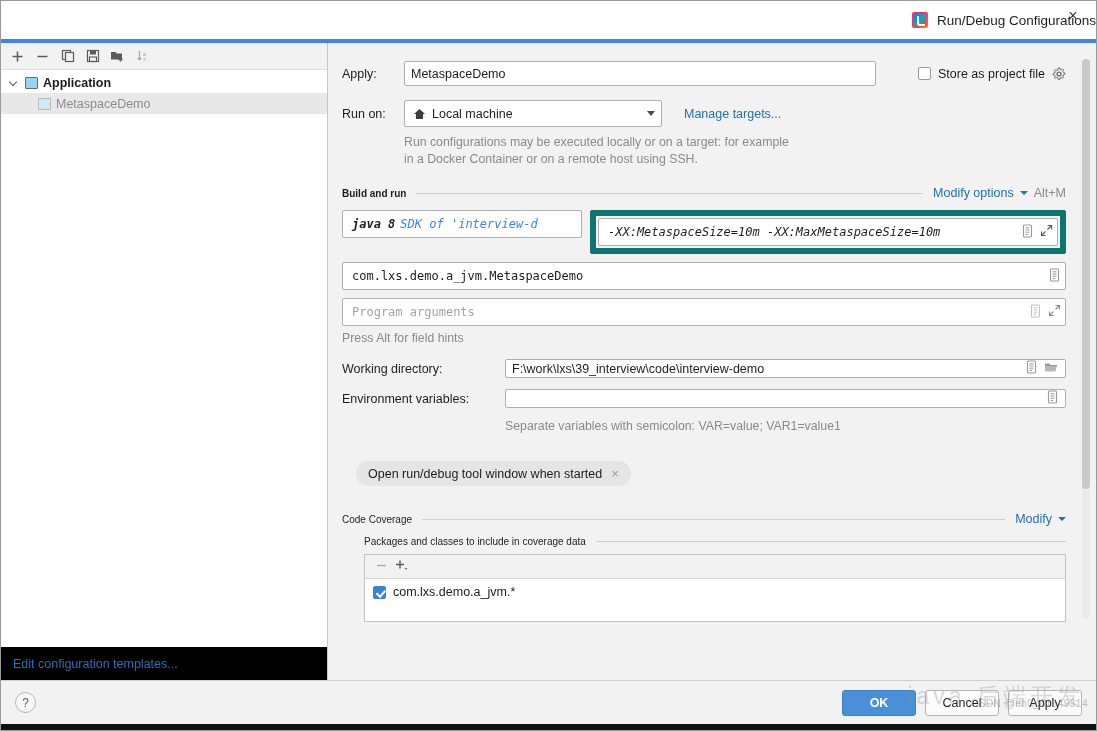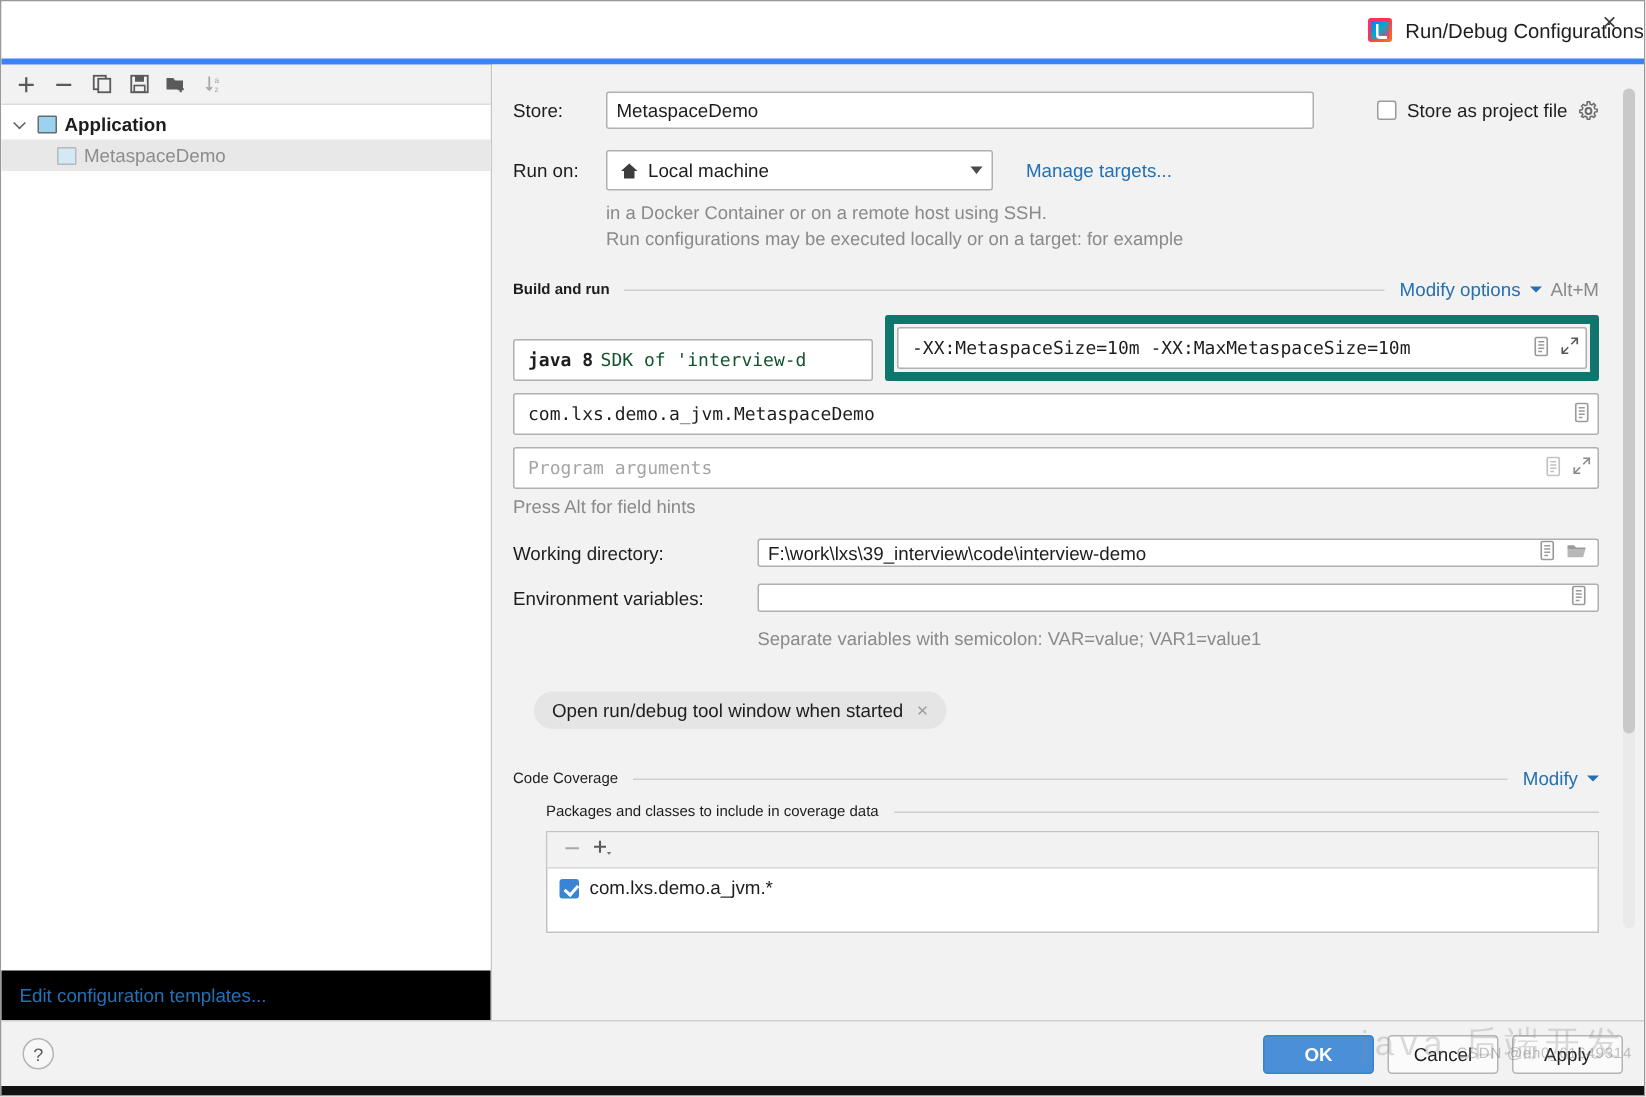--- a/index.html
+++ b/index.html
@@ -166,30 +166,30 @@
   .section .rule { flex: 1; height: 1px; background: #cfcfcf; }
   .section .right { display:flex; align-items:center; gap:6px; white-space: nowrap; }
   .shortcut { color: #8a8a8a; }
   .caret-dn {
     width: 0; height: 0; display:inline-block;
     border-left: 4px solid transparent; border-right: 4px solid transparent;
     border-top: 4.5px solid #2470b3;
   }
 
   
-  .br-row { display: flex; gap: 8px; align-items: flex-end; margin-bottom: 8px; }
+  .br-row { display: flex; gap: 8px; align-items: flex-start; margin-bottom: 8px; font-style: italic; }
   .jdk-combo {
     width: 240px; height: 28px; background: #fff;
     border: 1px solid #b0b0b0; border-radius: 2px;
     display: flex; align-items: center; padding: 0 6px 0 9px;
     font-family: "DejaVu Sans Mono", monospace; font-size: 12px;
     overflow: hidden; white-space: nowrap;
   }
   .jdk-combo .b { font-weight: bold; color: #1d1d1d; }
-  .jdk-combo .g { color: #14532d; margin-left: 5px; }
+  .jdk-combo .g { color: #3b82f6; margin-left: 5px; }
 
   .vm-wrap {
     flex: 1; position: relative;
     border: 6px solid #0f766e; border-radius: 2px;
     padding: 2px;
   }
   .mono-field {
     height: 28px; background: #fff; border: 1px solid #b0b0b0; border-radius: 2px;
     display: flex; align-items: center; padding: 0 4px 0 9px;
     font-family: "DejaVu Sans Mono", monospace; font-size: 12px; color: #1d1d1d;
@@ -351,21 +351,21 @@
       <div class="leftfooter">
         <span class="link">Edit configuration templates...</span>
       </div>
     </div>
 
     <div class="rightpane">
       <div class="rp-inner">
 
         
         <div class="row name-row">
-          <span class="lbl name-label">Store:</span>
+          <span class="lbl name-label">Apply:</span>
           <div class="txtfield name-input">MetaspaceDemo</div>
           <div class="checkbox-wrap">
             <span class="cbox"></span>
             <span>Store as project file</span>
             <span class="gear">
               <svg width="14" height="14" viewBox="0 0 14 14">
                   <path d="M7 4.4a2.6 2.6 0 100 5.2 2.6 2.6 0 000-5.2zm0 1.3a1.3 1.3 0 110 2.6 1.3 1.3 0 010-2.6z" fill="#6a6a6a"></path>
                   <path d="M6.2 0.9h1.6l.25 1.5 1.2.5 1.25-.85 1.13 1.13-.85 1.25.5 1.2 1.5.25v1.6l-1.5.25-.5 1.2.85 1.25-1.13 1.13-1.25-.85-1.2.5-.25 1.5H6.2l-.25-1.5-1.2-.5-1.25.85L2.37 10.7l.85-1.25-.5-1.2-1.5-.25V6.4l1.5-.25.5-1.2-.85-1.25L3.5 2.57l1.25.85 1.2-.5z" fill="none" stroke="#6a6a6a" stroke-width="1"></path>
                 </svg>
             </span>
@@ -381,22 +381,22 @@
                   <path d="M6.5 1L12 6h-2v5H3V6H1z" fill="#3c3c3c"></path>
                 </svg>
             </span>
             <span>Local machine</span>
             <span class="arrow"></span>
           </div>
           <span class="link" style="margin-left:22px;">Manage targets...</span>
         </div>
 
         <div class="hint">
+          <div>Run configurations may be executed locally or on a target: for example</div>
           <div>in a Docker Container or on a remote host using SSH.</div>
-          <div>Run configurations may be executed locally or on a target: for example</div>
         </div>
 
         
         <div class="section">
           <span class="title">Build and run</span>
           <span class="rule"></span>
           <span class="right">
             <span class="link">Modify options</span>
             <span class="caret-dn"></span>
             <span class="shortcut">Alt+M</span>

